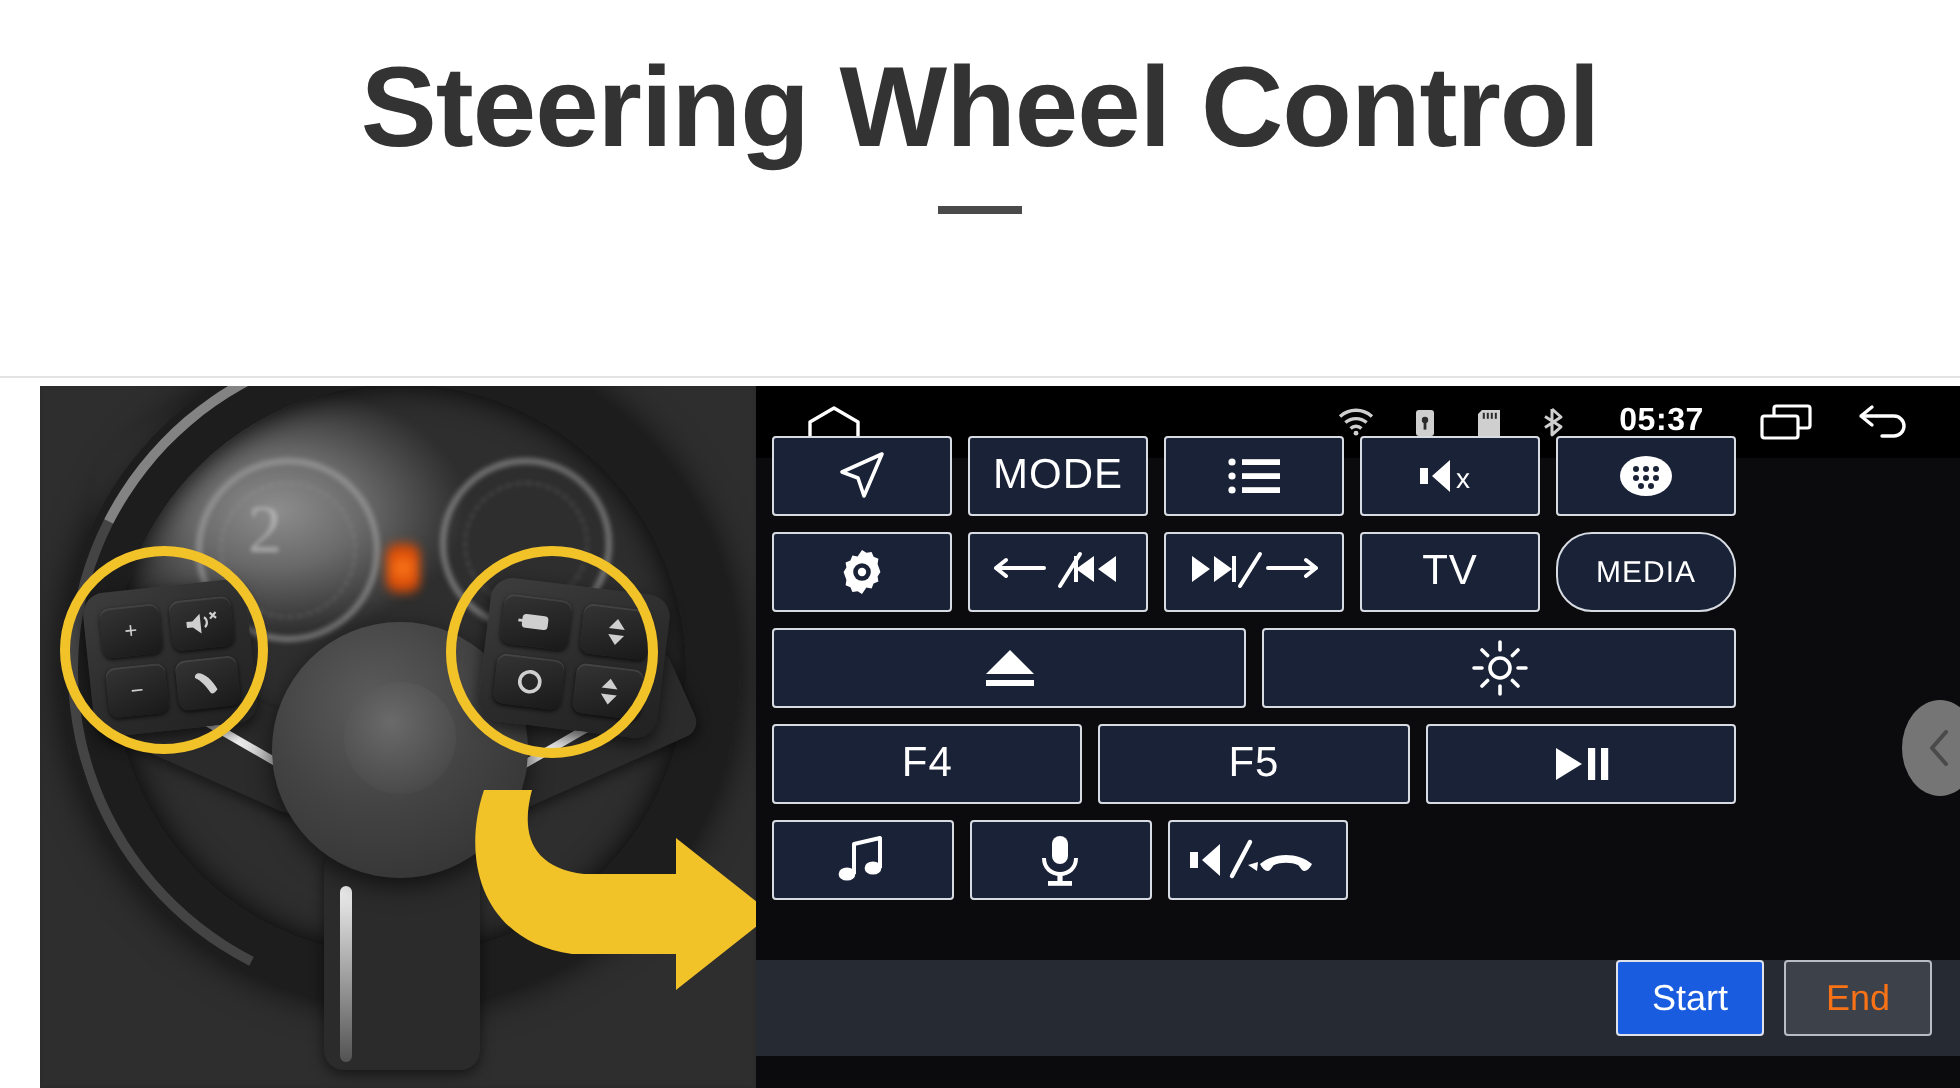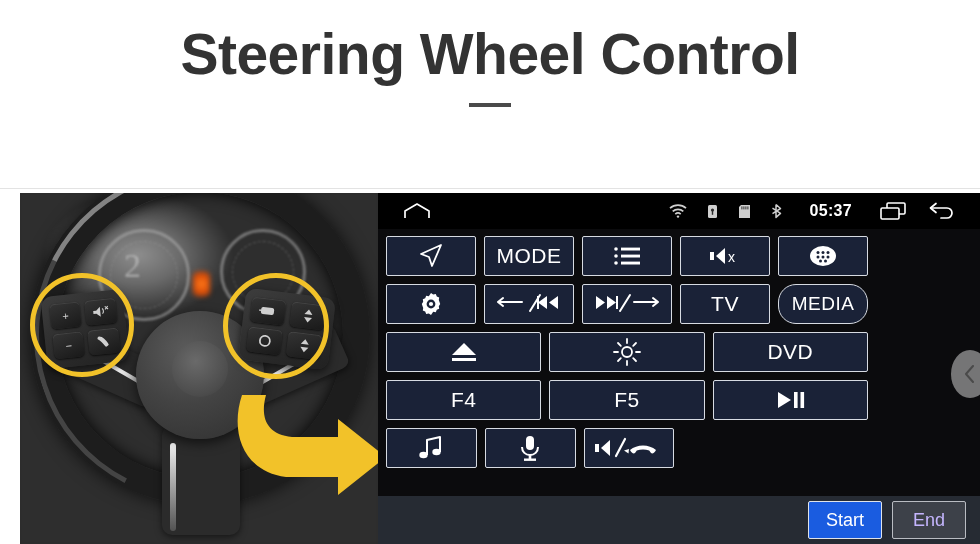--- a/index.html
+++ b/index.html
@@ -174,54 +174,54 @@
   }
   #clock {
     color: #ffffff; font-size: 16px; font-weight: bold;
     font-family: "Liberation Sans", sans-serif;
     letter-spacing: .3px; margin: 0 6px;
   }
   .sicon { display: flex; align-items: center; }
 
   
   #grid {
-    position: absolute; left: 8px; top: 43px;
+    position: absolute; left: 8px; top: 25px;
     width: 482px;
   }
   .row { display: flex; gap: 8px; margin-bottom: 8px; height: 40px; }
   .btn {
     flex: 1 1 0;
     background: #1a2237;
     border: 1.5px solid #d7dbe2;
     border-radius: 2px;
     display: flex; align-items: center; justify-content: center;
     color: #ffffff;
     font-size: 21px;
     font-family: "Liberation Sans", sans-serif;
     letter-spacing: .5px;
     min-width: 0;
   }
-  .btn.small { font-size: 19px; border-radius: 18px; }
+  .btn.small { font-size: 15px; border-radius: 18px; }
   .btn.ghost { visibility: hidden; border: none; background: none; }
 
   
   #bottombar {
-    position: absolute; left: 0; bottom: 0; width: 602px; height: 48px;
+    position: absolute; left: 0; bottom: 16px; width: 602px; height: 48px;
     background: #262b33;
-    display: flex; align-items: center; justify-content: flex-end;
+    display: flex; align-items: flex-start; justify-content: flex-end;
     gap: 10px; padding-right: 14px;
   }
   .actbtn {
     width: 74px; height: 38px;
     display: flex; align-items: center; justify-content: center;
     font-size: 18px; font-family: "Liberation Sans", sans-serif;
     border-radius: 2px;
   }
   .actbtn.primary { background: #1a5ce0; color: #ffffff; border: 1.5px solid #dfe3e9; }
-  .actbtn.disabled { background: #3d4149; color: #c4b5fd; border: 1.5px solid #b9bcc2; }
+  .actbtn.disabled { background: #3d4149; color: #f97316; border: 1.5px solid #b9bcc2; }
 
   
   #drawer-handle {
     position: absolute; right: -9px; top: 157px;
     width: 38px; height: 48px;
     background: rgba(205,205,205,.55);
     border-radius: 50%;
     display: flex; align-items: center; justify-content: center;
     color: #4a4a4a; font-size: 17px;
   }
@@ -444,21 +444,20 @@
             </svg>
         </div>
         <div class="btn">
           <svg width="30" height="30" viewBox="0 0 30 30">
               <circle cx="15" cy="15" r="5" stroke="#fff" stroke-width="1.8" fill="none"></circle>
               <g stroke="#fff" stroke-width="1.8" stroke-linecap="round">
                 <path d="M15 2v4M15 24v4M2 15h4M24 15h4M6 6l2.8 2.8M21.2 21.2L24 24M24 6l-2.8 2.8M8.8 21.2L6 24"></path>
               </g>
             </svg>
         </div>
-        <div class="btn">DVD</div>
       </div>
 
 
       <div class="row">
         <div class="btn">F4</div>
         <div class="btn">F5</div>
         <div class="btn">
           <svg width="34" height="22" viewBox="0 0 34 22">
               <path d="M5 3v16l13-8z" fill="#fff"></path>
               <rect x="21" y="3" width="3.6" height="16" fill="#fff"></rect>

